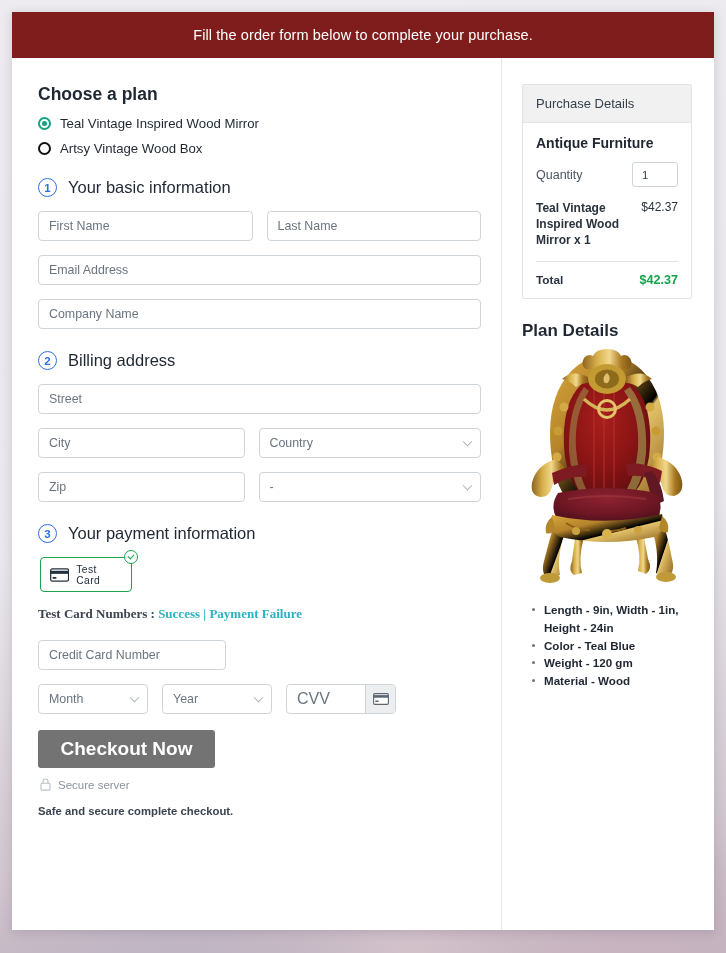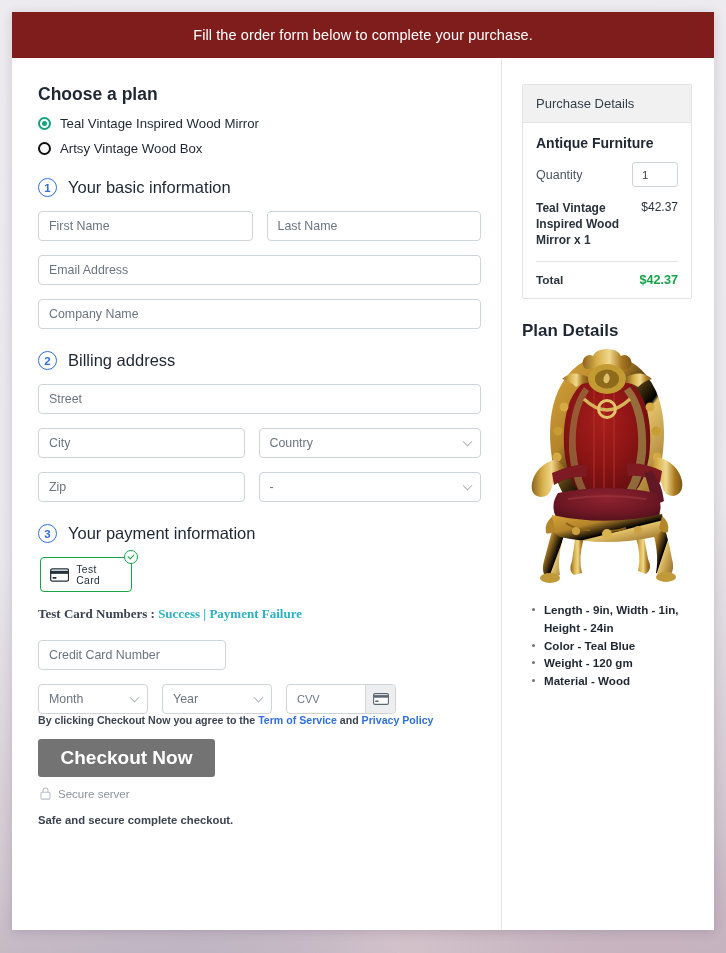--- a/index.html
+++ b/index.html
@@ -129,31 +129,31 @@
     border-left: 1.5px solid #16a34a; border-bottom: 1.5px solid #16a34a;
     transform: rotate(-45deg) translate(0.5px,-0.8px);
   }
 
   .testcards { font-size: 13px; color: #3b4450; margin-bottom: 18px; font-weight: 600; font-family: Liberation Serif, serif; }
   .testcards a { color: #2bb2c4; text-decoration: none; font-weight: 600; }
   .testcards .sep { color: #2bb2c4; }
 
   .cc-num { width: 188px; margin-bottom: 14px; }
 
-  .row3 { display: flex; gap: 14px; }
+  .row3 { display: flex; gap: 14px; margin-bottom: 16px; }
   .w-month { width: 110px; }
   .w-year  { width: 110px; }
   .cvv-wrap {
     width: 110px; height: 30px;
     border: 1px solid #cfd4d9; border-radius: 4px;
     display: flex; align-items: stretch; overflow: hidden; background:#fff;
   }
   .cvv-input {
     flex: 1; display: flex; align-items: center;
-    padding-left: 10px; font-size: 11px; color: #6b7580;
+    padding-left: 10px; font-size: 16px; color: #6b7580;
   }
   .cvv-btn {
     width: 30px; background: #eceef0; border-left: 1px solid #cfd4d9;
     display: flex; align-items: center; justify-content: center;
   }
 
   .terms { font-size: 10.6px; color: #3b4450; font-weight: 600; margin-bottom: 13px; }
   .terms a { color: #2f6fe0; text-decoration: none; }
 
   .checkout-btn {
@@ -304,23 +304,20 @@
           <div class="cvv-btn">
             <svg width="16" height="12" viewBox="0 0 16 12">
               <rect x="0.6" y="0.6" width="14.8" height="10.8" rx="1.3" fill="#fff" stroke="#5b6673" stroke-width="1.1"></rect>
               <rect x="0.6" y="2.1" width="14.8" height="2.6" fill="#5b6673"></rect>
               <rect x="2.2" y="7.4" width="3.4" height="1.5" rx="0.3" fill="#5b6673"></rect>
             </svg>
           </div>
         </div>
       </div>
 
-      <div class="terms">
-        <span>By clicking Checkout Now you agree to the </span><a href="#">Term of Service</a><span> and </span><a href="#">Privacy Policy</a>
-      </div>
 
       <button class="checkout-btn">Checkout Now</button>
 
       <div class="secure">
         <svg width="11" height="13" viewBox="0 0 11 13">
           <path d="M3 5.3V3.5a2.5 2.5 0 0 1 5 0v1.8" fill="none" stroke="#b9c0c7" stroke-width="1.1"></path>
           <rect x="1" y="5.3" width="9" height="6.8" rx="1" fill="none" stroke="#b9c0c7" stroke-width="1.1"></rect>
         </svg>
         <span class="secure-text">Secure server</span>
       </div>

